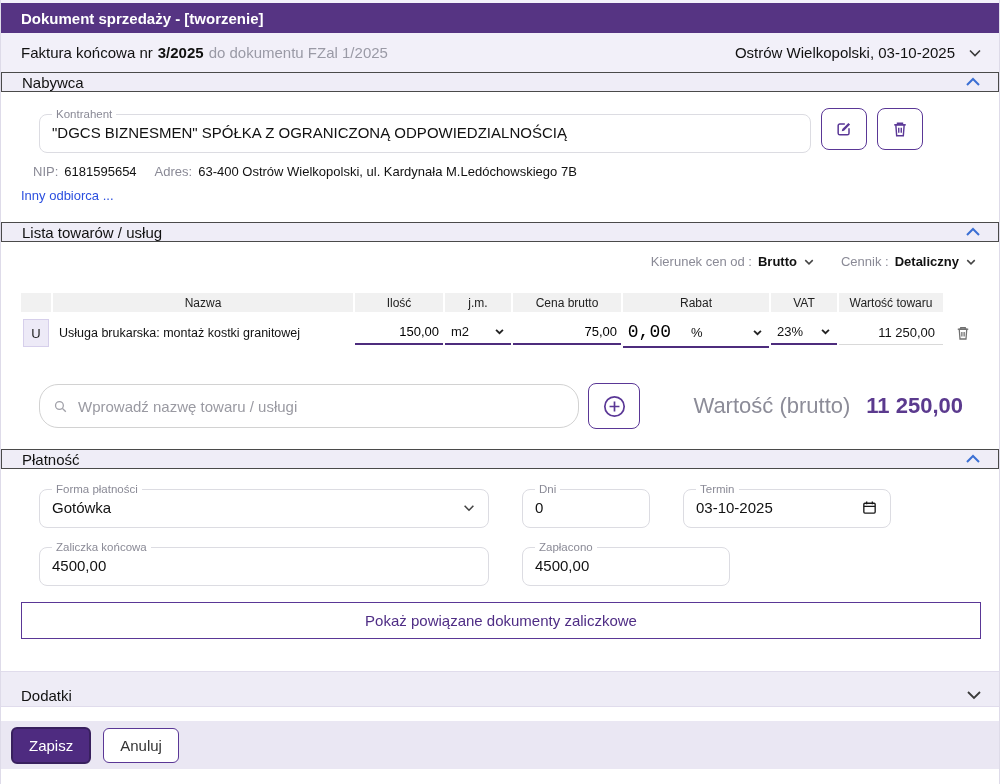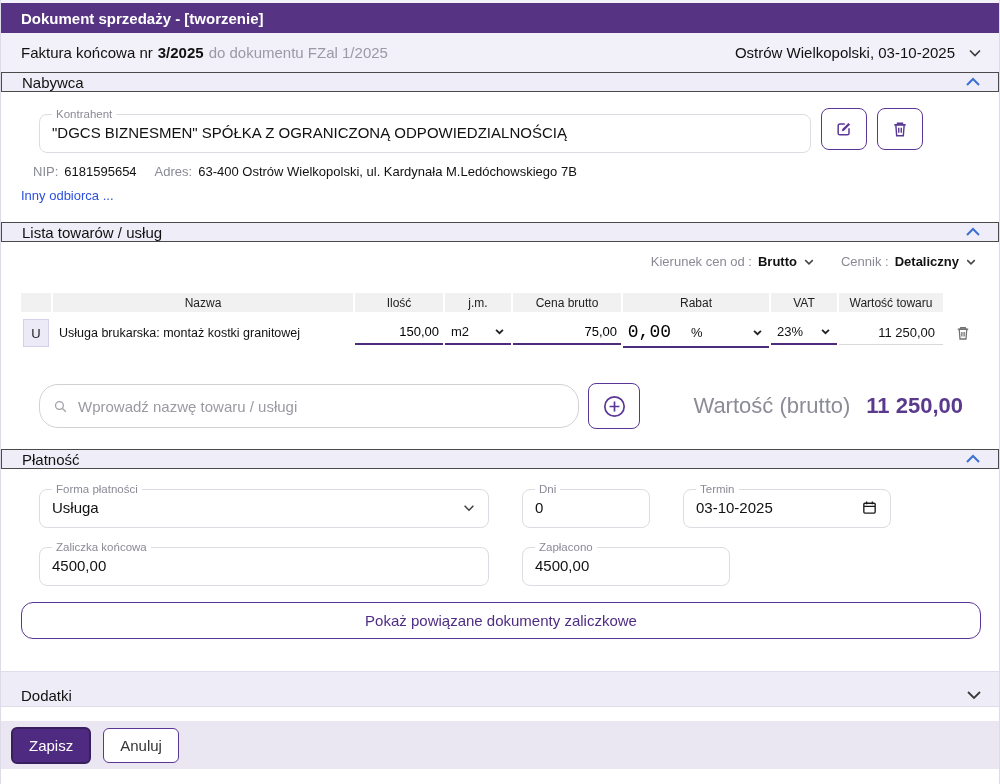--- a/index.html
+++ b/index.html
@@ -82,21 +82,21 @@
 
   
   .platnosc-body { padding:14px 20px 14px; }
   .prow { display:flex; gap:33px; padding-left:18px; margin-bottom:13px; }
   .f-forma { width:450px; }
   .f-dni { width:128px; }
   .f-termin { width:208px; }
   .f-zaliczka { width:450px; }
   .f-zaplacono { width:208px; }
   .widebtn { display:block; margin:16px auto 0; width:960px; height:37px; border:1.5px solid #5a3796;
-             border-radius:12px; background:#fff; color:#4f2d85; font-size:15px; font-family:inherit; cursor:pointer; }
+             border-radius:0; background:#fff; color:#4f2d85; font-size:15px; font-family:inherit; cursor:pointer; }
 
   .dodatki { height:36px; background:#eeecf6; border-top:1px solid #e0dcec; border-bottom:1px solid #e0dcec;
              margin-top:18px; display:flex; align-items:center; justify-content:space-between;
              padding:12px 16px 0 20px; font-size:15px; cursor:pointer; }
 
   .footer { margin-top:14px; height:48px; background:#eae7f3; display:flex; align-items:center;
             gap:12px; padding:0 10px; }
   .savebtn { background:#4e2b80; border:2px solid #38205e; color:#fff; border-radius:6px;
              font-size:15px; padding:8px 16px; font-family:inherit; cursor:pointer; }
   .cancelbtn { background:#fff; border:1.5px solid #5a3796; color:#333; border-radius:6px;
@@ -265,21 +265,21 @@
     <svg class="chev" width="18" height="14" viewBox="0 0 18 14" fill="none" stroke="#3b6fd4" stroke-width="2">
         <path d="M3 10 l6-6 6 6"></path>
       </svg>
   </div>
 
   <div class="platnosc-body">
     <div class="prow">
       <fieldset class="f f-forma">
         <legend>Forma płatności</legend>
         <div class="fbody">
-          <span class="fval">Usługa</span>
+          <span class="fval">Gotówka</span>
           <svg class="chev" width="14" height="14" viewBox="0 0 16 16" fill="none" stroke="#444" stroke-width="1.8">
               <path d="M3 5.5 l5 5 5-5"></path>
             </svg>
         </div>
       </fieldset>
       <fieldset class="f f-dni">
         <legend>Dni</legend>
         <div class="fbody">
           <input type="text" value="0" style="">
         </div>

